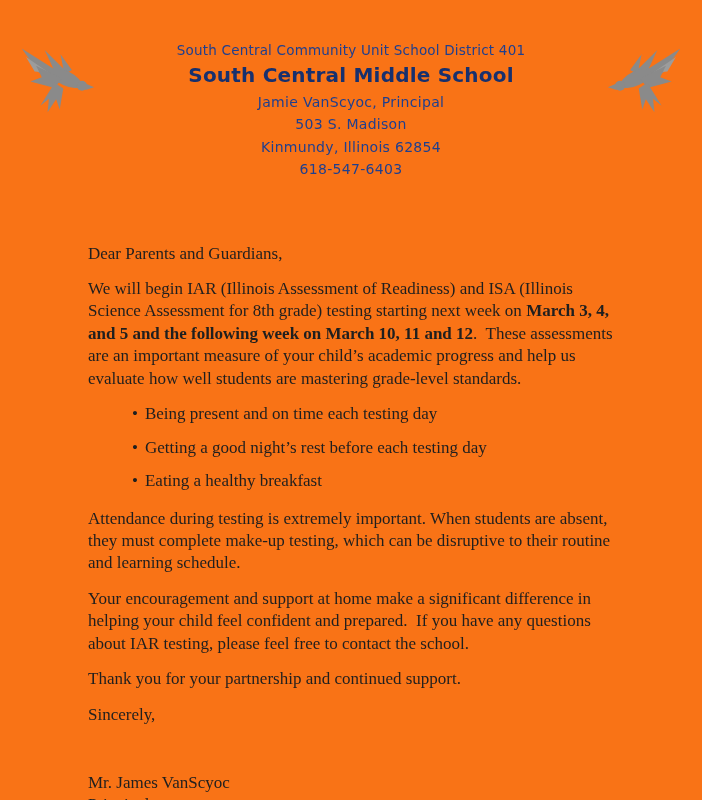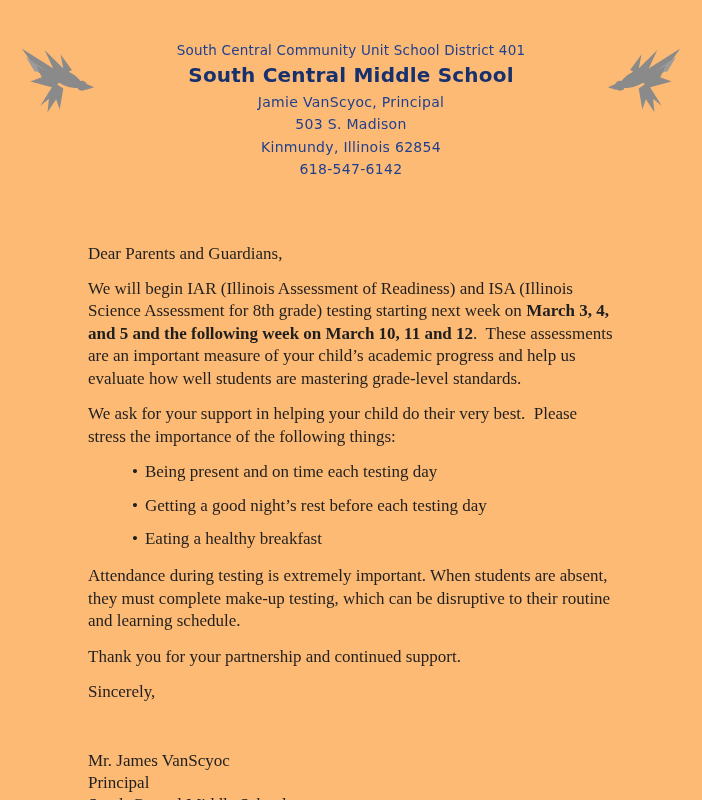--- a/index.html
+++ b/index.html
@@ -6,21 +6,21 @@
   html, body { background: #ffffff; }
   body {
     width: 702px;
     height: 800px;
     font-family: "Liberation Serif", serif;
     overflow: hidden;
   }
   .page {
     width: 702px;
     height: 800px;
-    background: #fdba74;
+    background: #f97316;
     padding-top: 42px;
   }
 
   
   .letterhead {
     display: flex;
     align-items: flex-start;
     padding: 0 16px;
   }
   .eagle {
@@ -86,21 +86,21 @@
         </g>
       </svg>
     </div>
 
     <div class="head-text">
       <div class="district">South Central Community Unit School District 401</div>
       <div class="school">South Central Middle School</div>
       <div class="head-line">Jamie VanScyoc, Principal</div>
       <div class="head-line">503 S. Madison</div>
       <div class="head-line">Kinmundy, Illinois 62854</div>
-      <div class="head-line">618-547-6142</div>
+      <div class="head-line">618-547-6403</div>
     </div>
 
     <div class="eagle right">
       <svg viewBox="0 0 120 100" aria-hidden="true">
         <g fill="#8a8a8a">
           <path d="M8 6 L52 34 L40 8 L66 34 L62 14 L78 36 L60 46 L32 40 Z"></path>
           <path d="M14 18 L46 40 L26 38 Z" fill="#9c9c9c"></path>
           <ellipse cx="70" cy="48" rx="23" ry="10" transform="rotate(25 70 48)"></ellipse>
           <circle cx="92" cy="58" r="7"></circle>
           <path d="M97 55 L109 60 L97 64 Z"></path>
@@ -111,30 +111,30 @@
     </div>
 
   </header>
 
   <main class="letter">
 
     <p>Dear Parents and Guardians,</p>
 
     <p><span>We will begin IAR (Illinois Assessment of Readiness) and ISA (Illinois Science Assessment for 8th grade) testing starting next week on </span><span class="bold-dates">March 3, 4, and 5 and the following week on March 10, 11 and 12</span><span>.  These assessments are an important measure of your child’s academic progress and help us evaluate how well students are mastering grade-level standards.</span></p>
 
-    <p>We ask for your support in helping your child do their very best.  Please stress the importance of the following things:</p>
 
     <ul class="bullets">
       <li>Being present and on time each testing day</li>
       <li>Getting a good night’s rest before each testing day</li>
       <li>Eating a healthy breakfast</li>
     </ul>
 
     <p>Attendance during testing is extremely important. When students are absent, they must complete make-up testing, which can be disruptive to their routine and learning schedule.</p>
 
+    <p>Your encouragement and support at home make a significant difference in helping your child feel confident and prepared.  If you have any questions about IAR testing, please feel free to contact the school.</p>
 
     <p>Thank you for your partnership and continued support.</p>
 
     <p class="closing">Sincerely,</p>
 
     <div class="sig">
       <p>Mr. James VanScyoc</p>
       <p>Principal</p>
       <p>South Central Middle School</p>
     </div>

